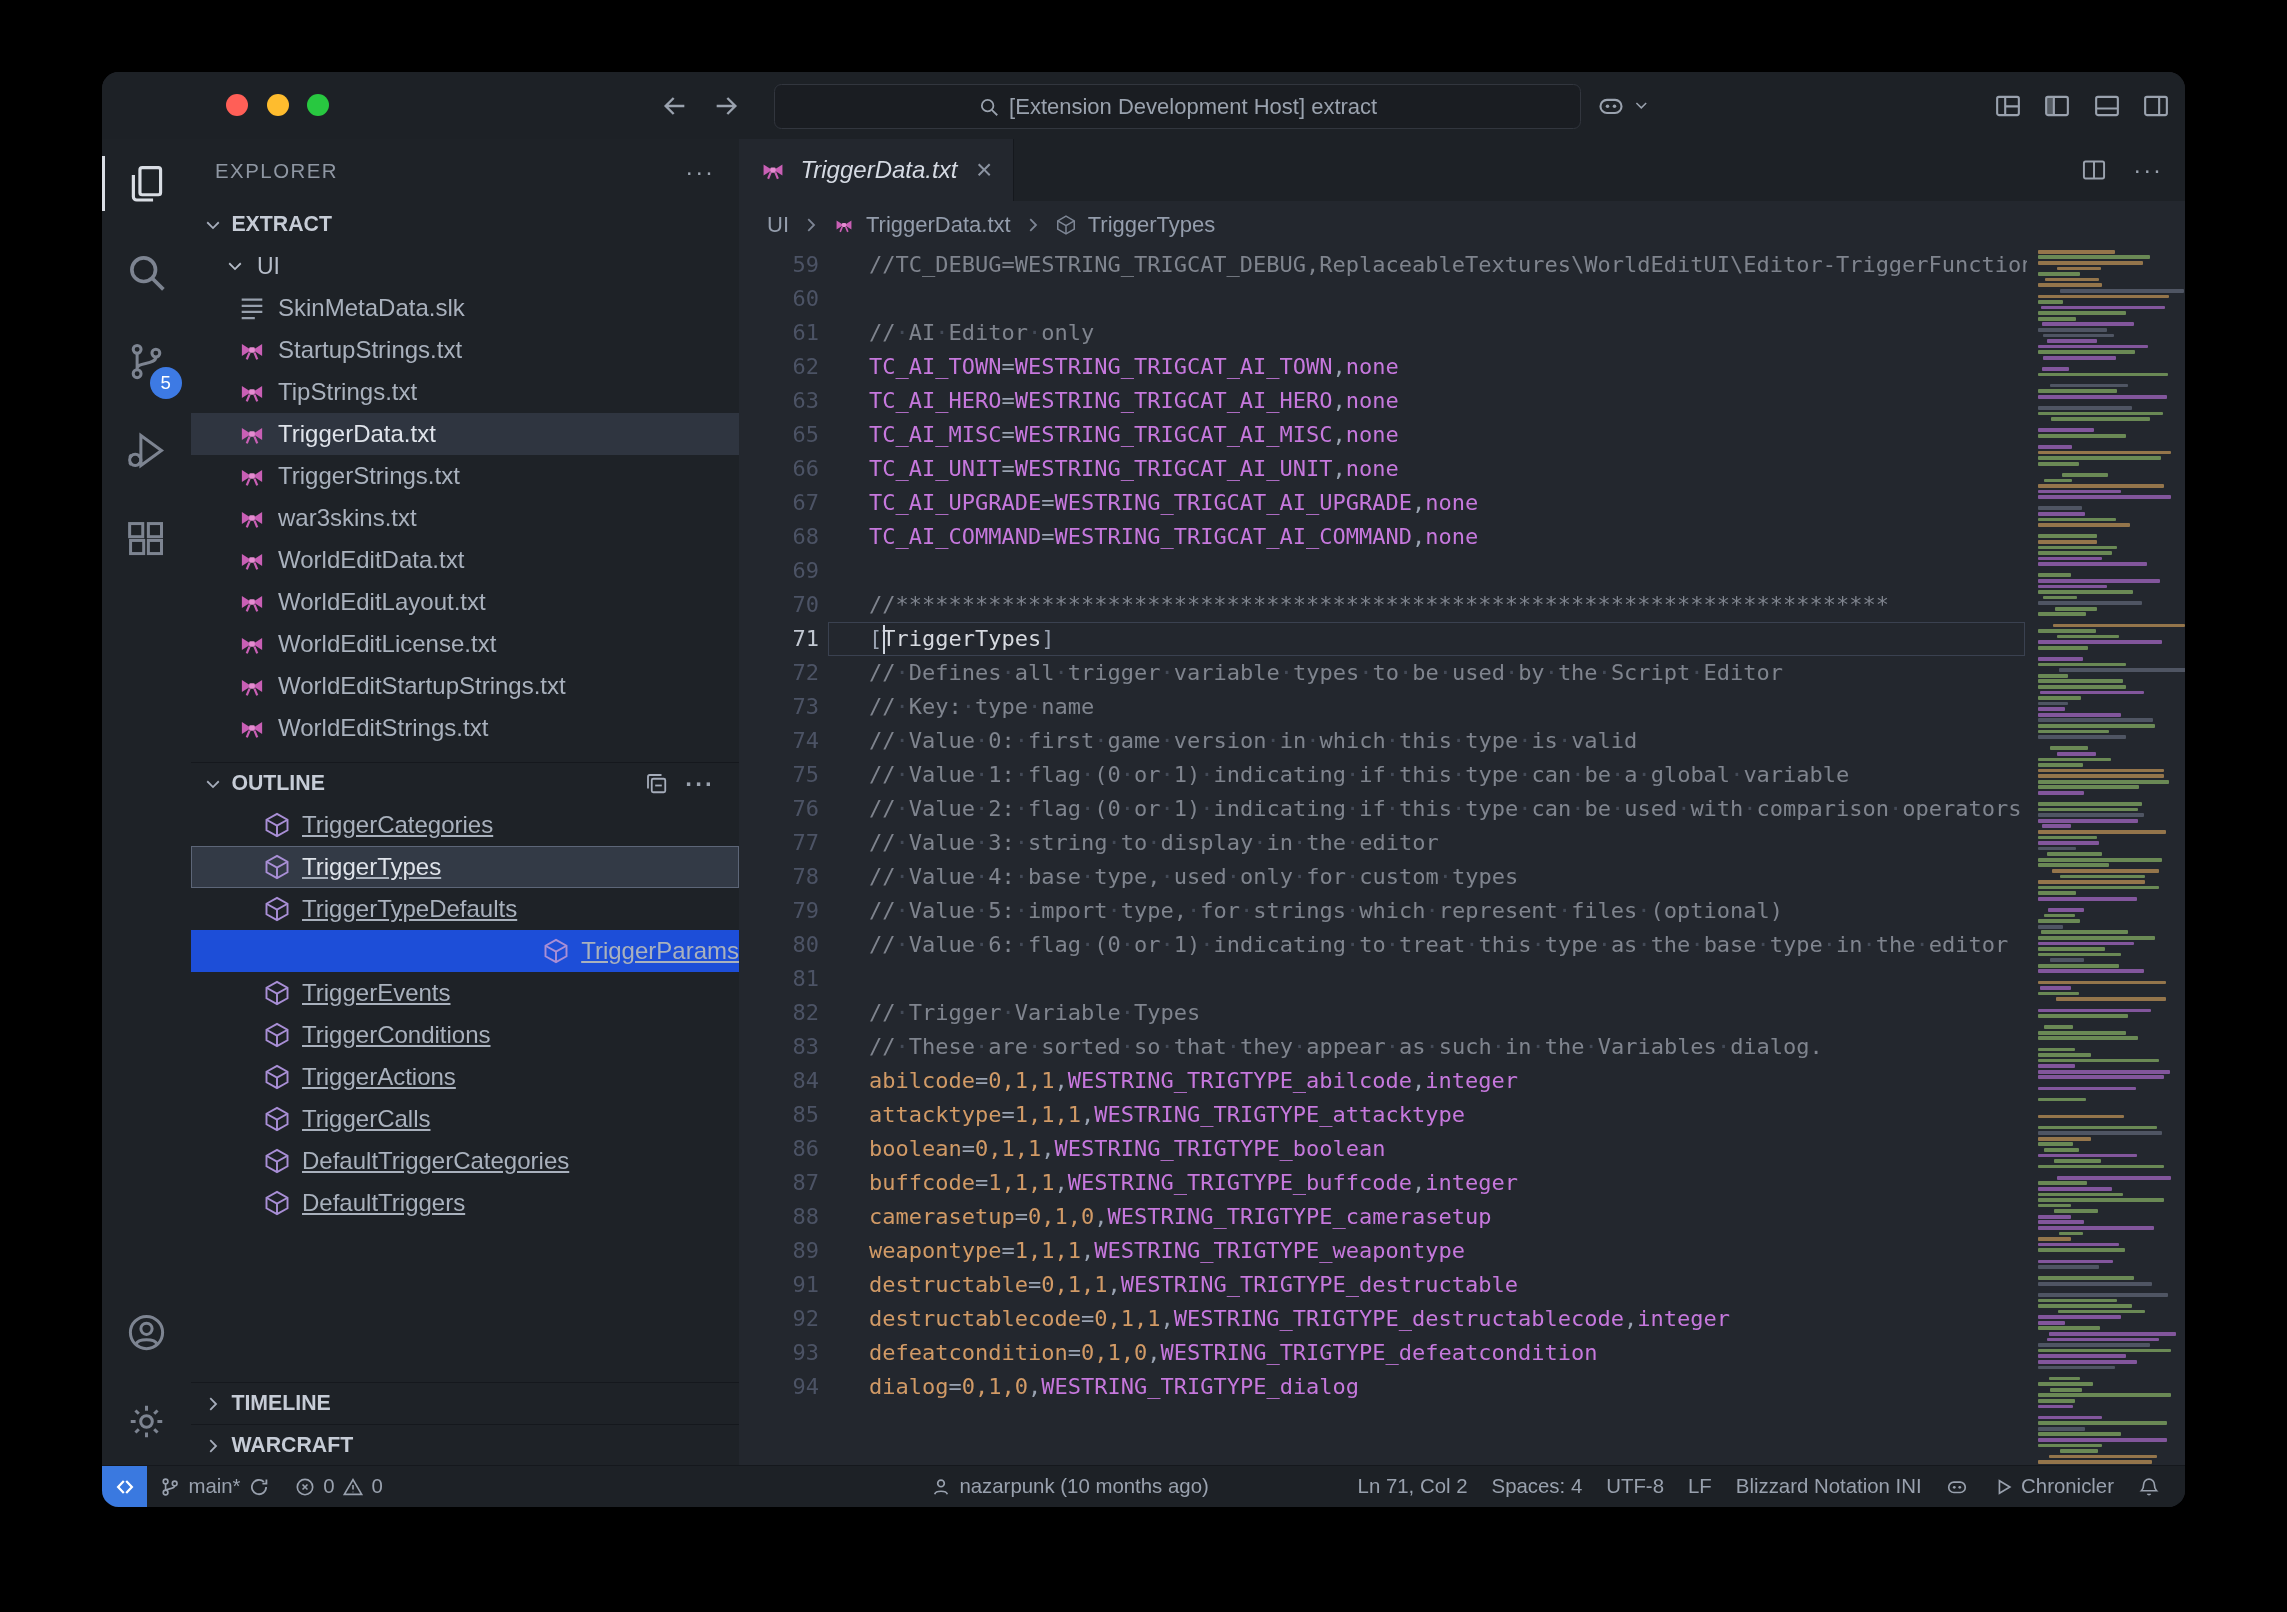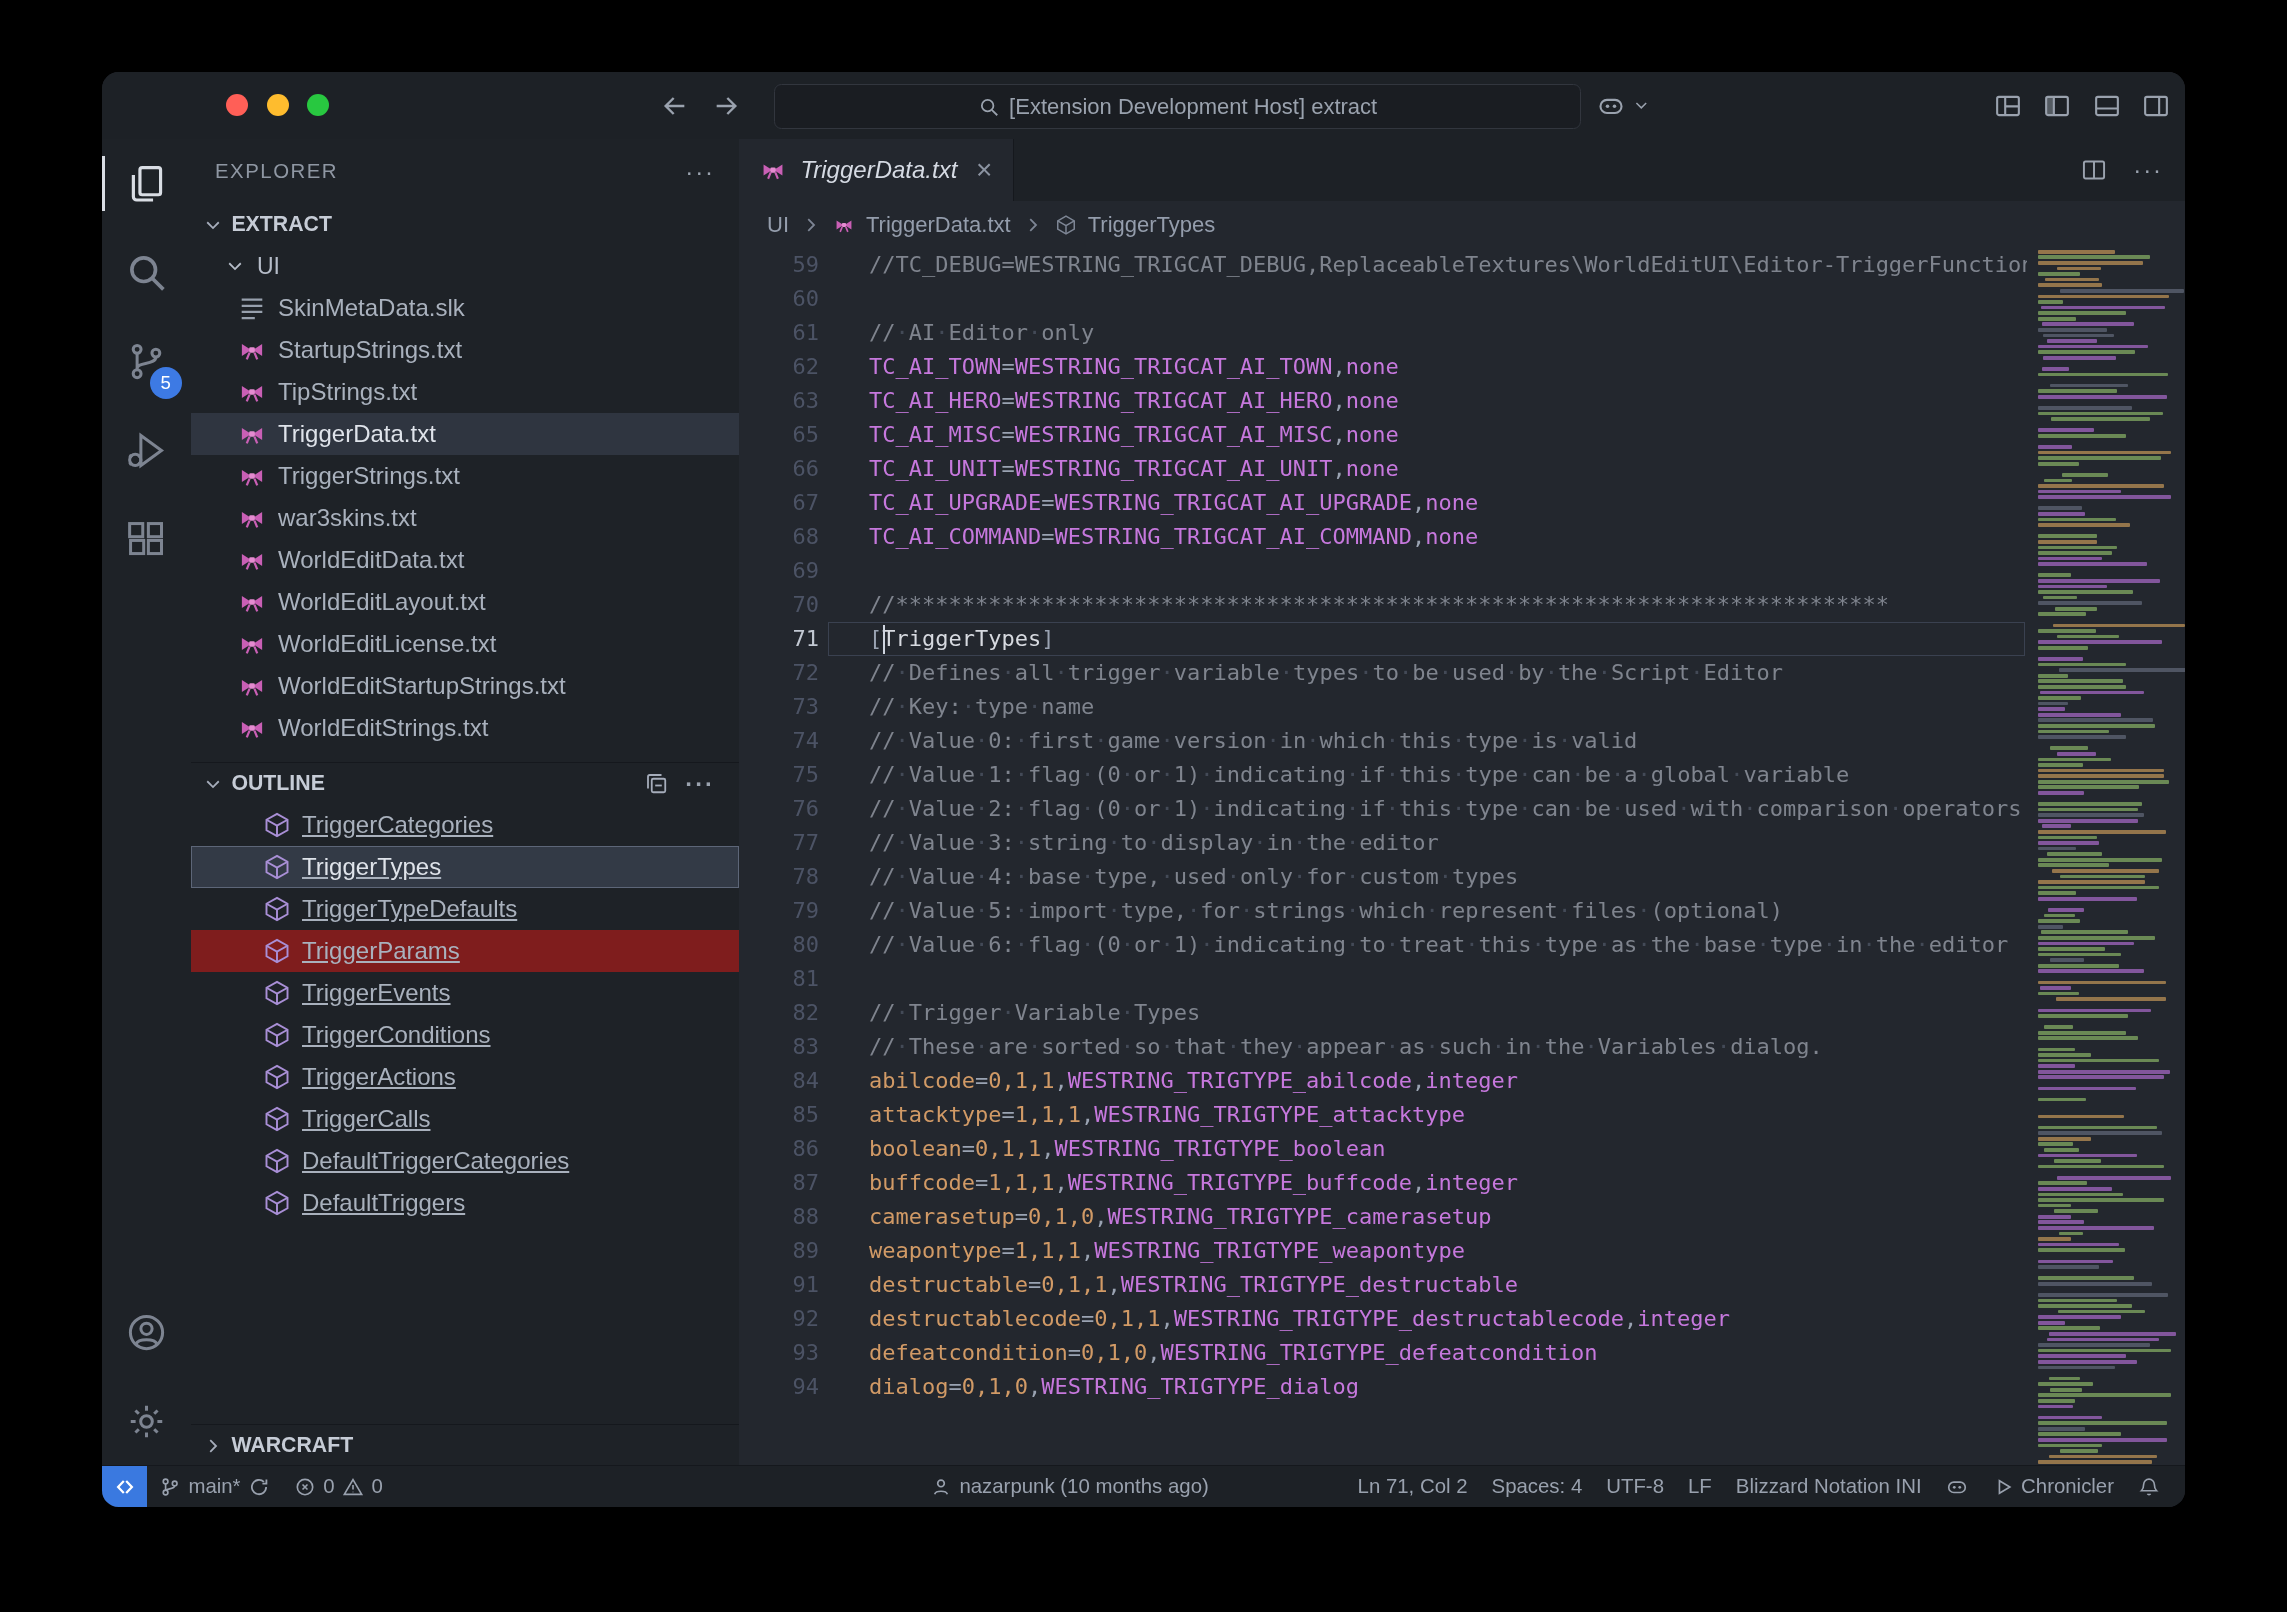--- a/index.html
+++ b/index.html
@@ -47,21 +47,21 @@
   .folder-row{padding-left:33px;font-size:23px;color:#b6bdc9;}
   .folder-row .ic{width:22px;height:22px;}
   .file-row{padding-left:46px;}
   .file-row .ic{width:30px;height:30px;flex:0 0 30px;}
   .file-row.selected{background:#2f3540;}
   .file-row.selected .row-label{color:#dfe3ea;}
   .outline-row{padding-left:72px;text-decoration:underline;}
   .outline-row .ic{width:28px;height:28px;flex:0 0 28px;color:#a98fd6;}
   .outline-row.focused{background:#333a46;outline:1.9px solid #5d6678;outline-offset:-1.9px;}
   .outline-row.focused .row-label{color:#dfe3ea;}
-  .outline-row.activebg{background:#7f1d1d;}
+  .outline-row.activebg{background:#1d4ed8;justify-content:flex-end;}
   .outline-header{margin-top:13px;border-top:0.9px solid #15181d;}
   .outline-header .sp{flex:1;}
   .outline-header .hicons{display:flex;align-items:center;gap:16.7px;padding-right:24px;color:#9aa2ae;}
   .outline-header .hicons .ic{width:24px;height:24px;}
   .bottom-panels{margin-top:auto;}
   .bottom-panels .section-header{border-top:0.9px solid #15181d;}
 
   
   .editor{position:absolute;left:637px;top:67px;right:0;bottom:41px;background:#23272e;display:flex;flex-direction:column;}
   .tabbar{height:62px;flex:0 0 62px;background:#1d2126;display:flex;align-items:stretch;}
@@ -493,20 +493,28 @@
               <svg viewBox="0 0 16 16">
                 <path d="M8 1.6 14 5v6L8 14.4 2 11V5Z" fill="none" stroke="currentColor" stroke-width="1.1"></path>
                 <path d="M2 5l6 3.4L14 5M8 8.4v6" fill="none" stroke="currentColor" stroke-width="1.1"></path>
               </svg>
             </span>
             <span class="row-label">DefaultTriggers</span>
           </div>
         </div>
 
       <div class="bottom-panels">
+        <div class="section-header">
+          <span class="ic">
+              <svg viewBox="0 0 16 16">
+                <path d="M6 3.8 10.2 8 6 12.2" fill="none" stroke="currentColor" stroke-width="1.3"></path>
+              </svg>
+            </span>
+          <span>TIMELINE</span>
+        </div>
         <div class="section-header">
           <span class="ic">
               <svg viewBox="0 0 16 16">
                 <path d="M6 3.8 10.2 8 6 12.2" fill="none" stroke="currentColor" stroke-width="1.3"></path>
               </svg>
             </span>
           <span>WARCRAFT</span>
         </div>
       </div>
     </div>

